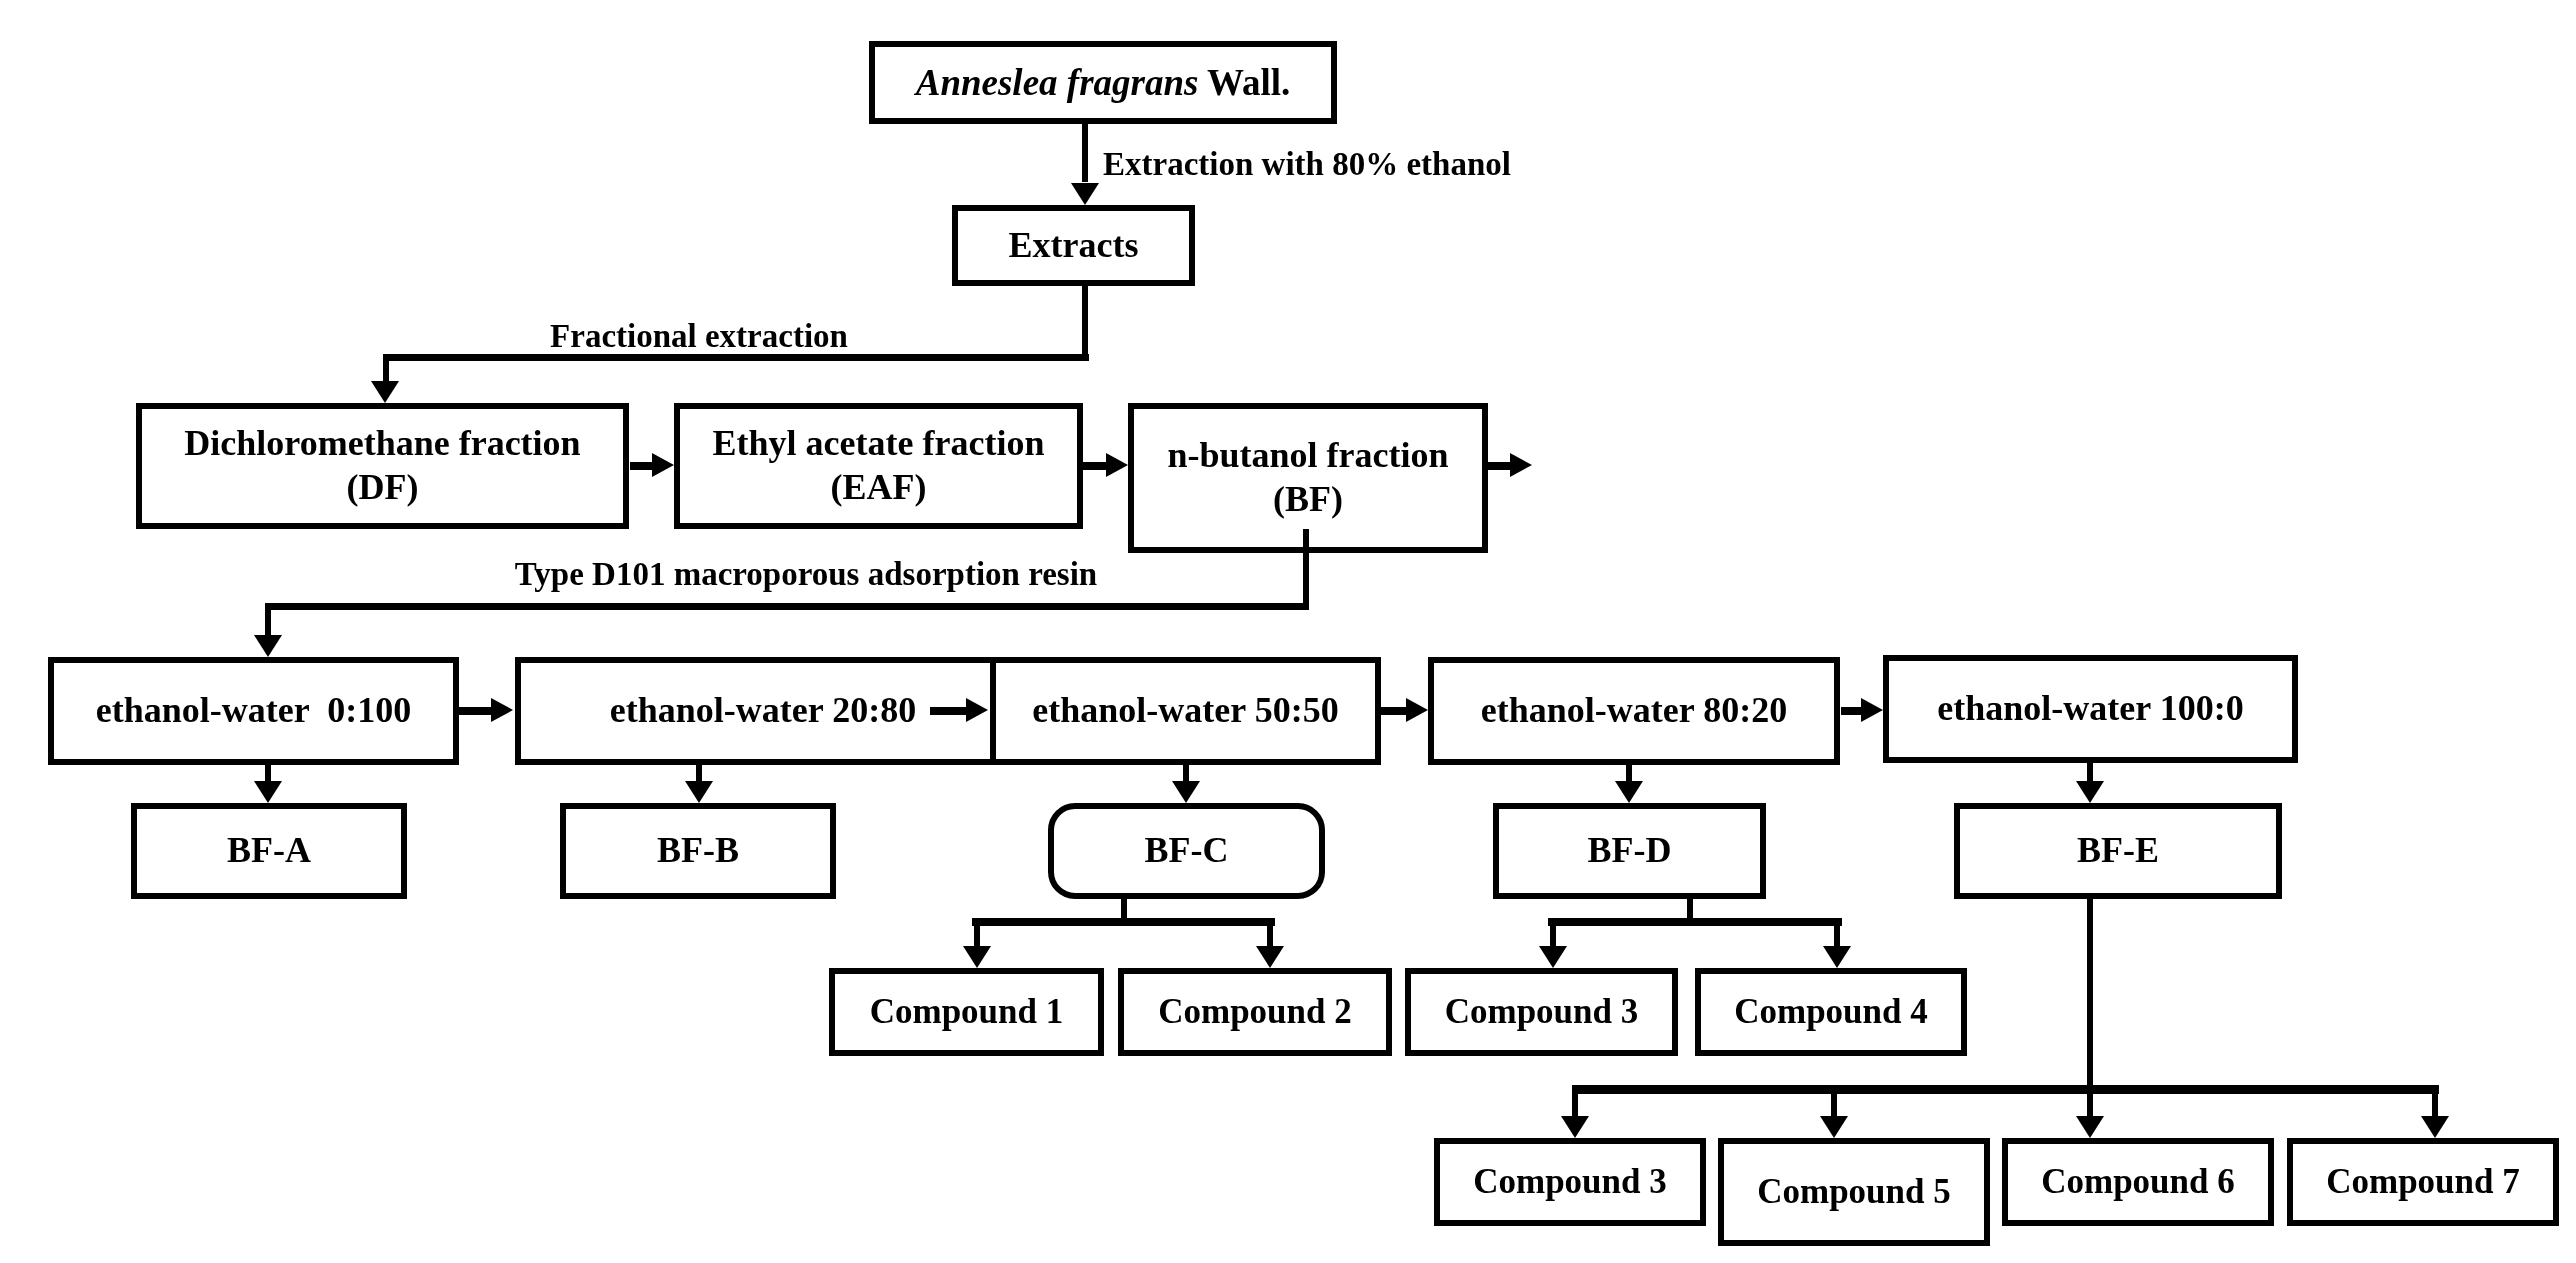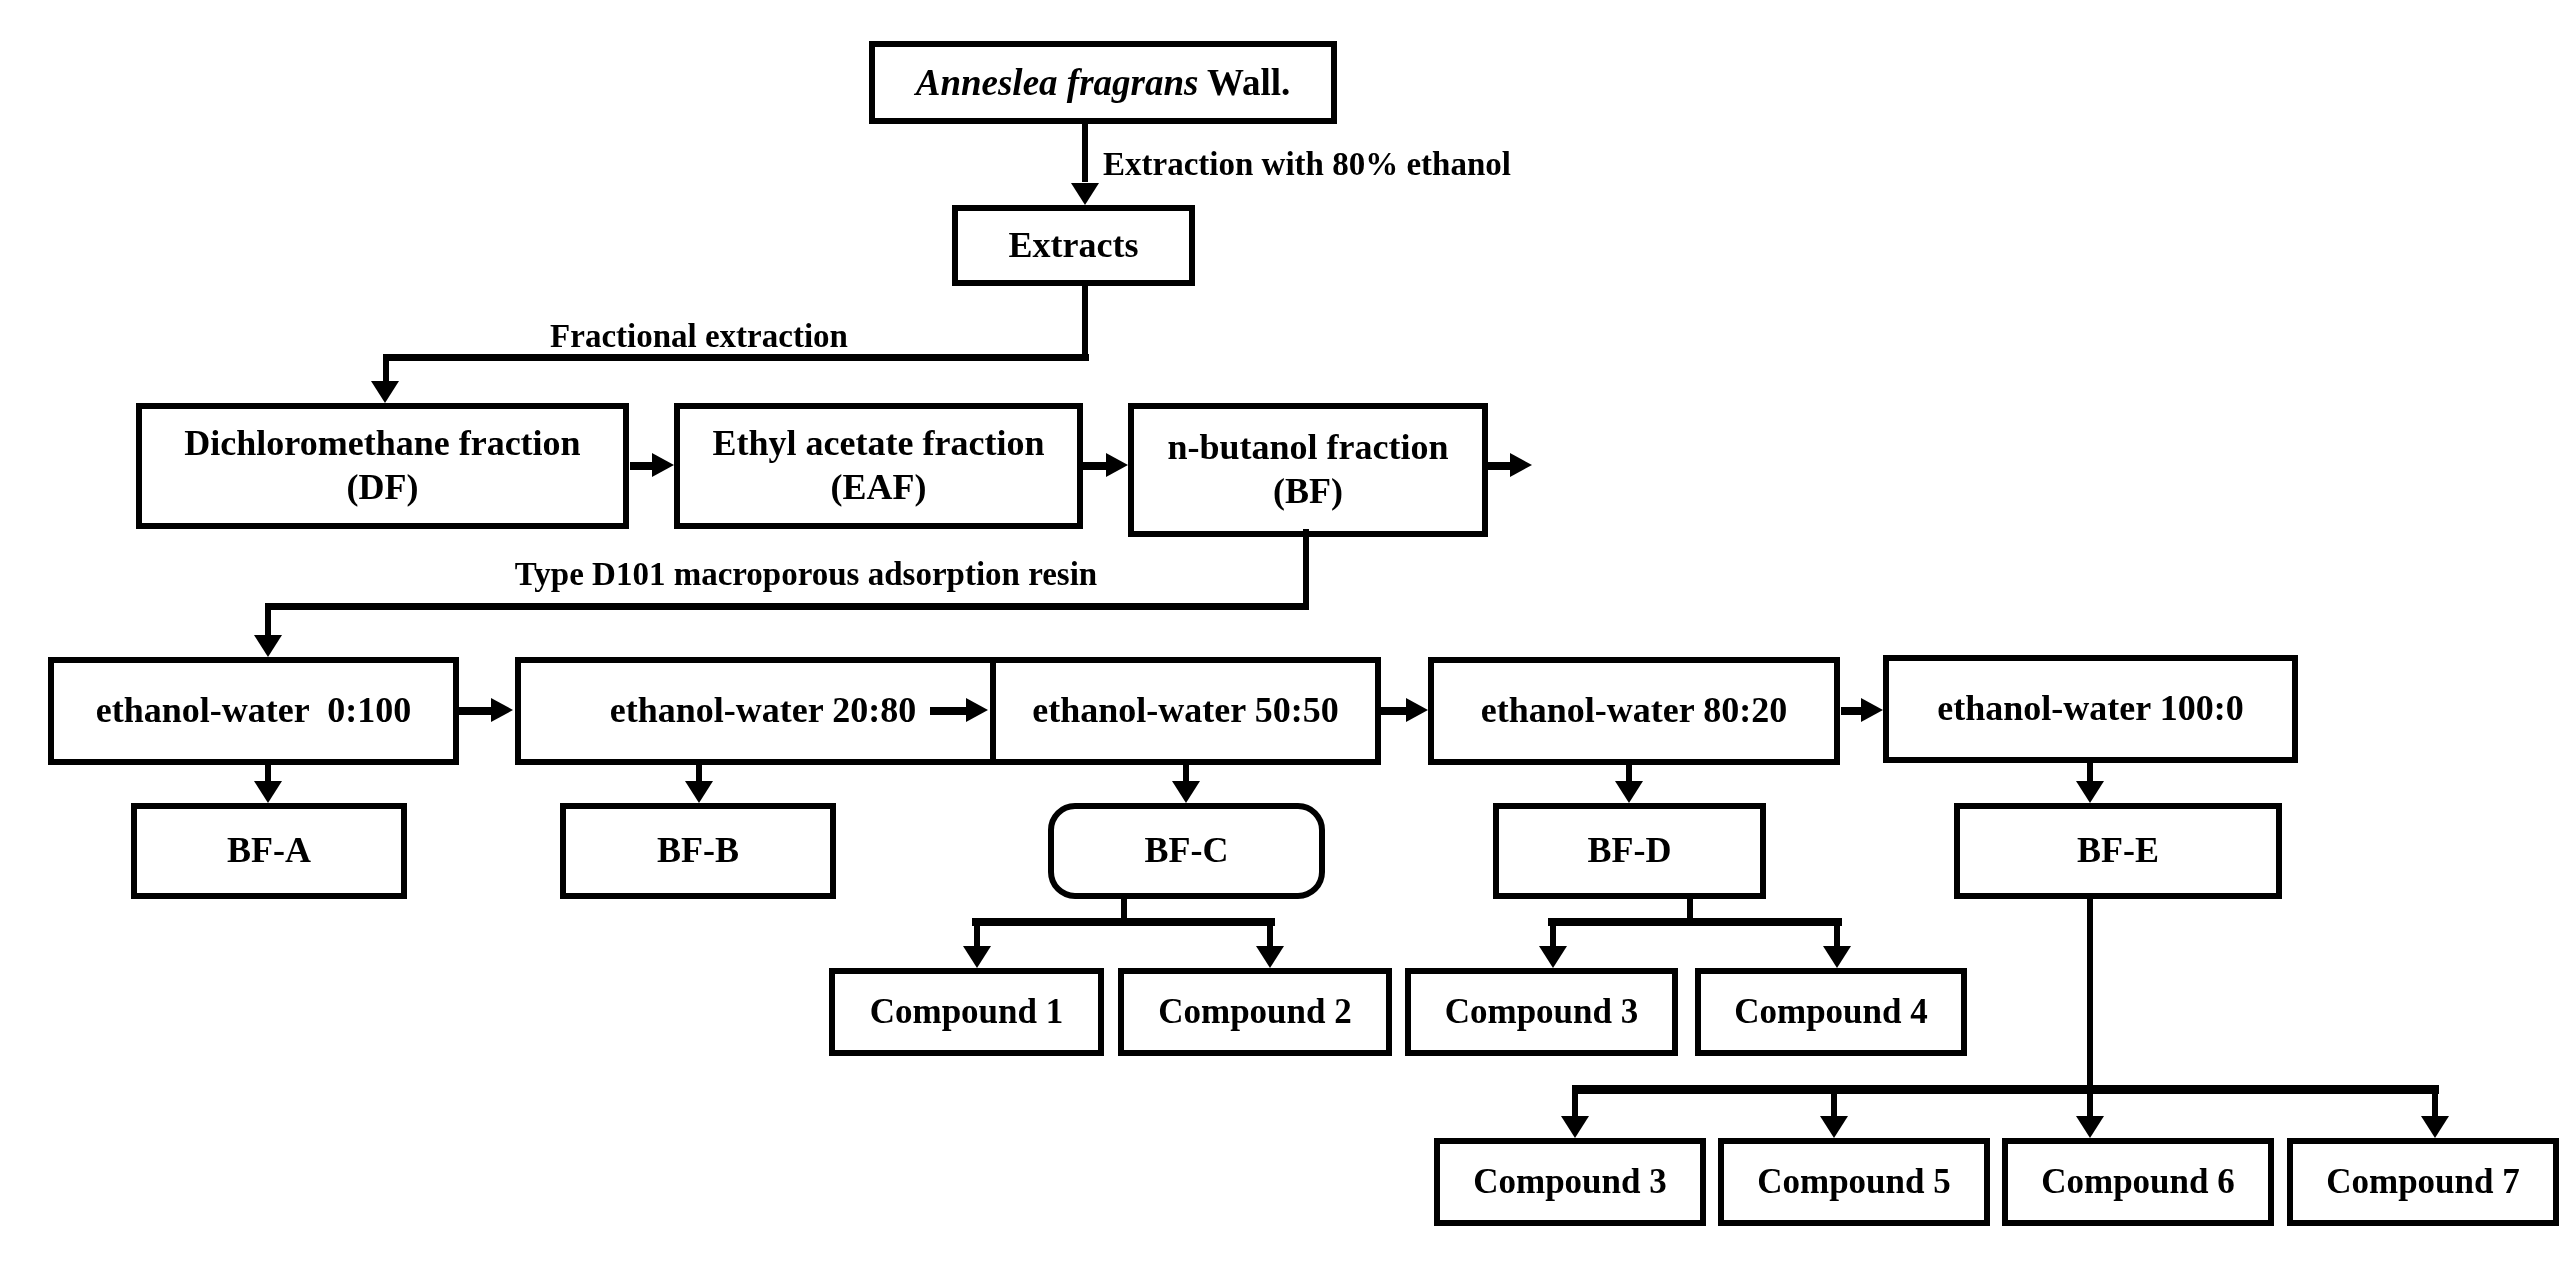--- a/index.html
+++ b/index.html
@@ -45,42 +45,42 @@
 <div id="canvas">
 
   <div class="node title" style="left:869px;top:41px;width:468px;height:83px;"><span class="sp">Anneslea fragrans</span><span> Wall.</span></div>
 
   <div class="node" style="left:952px;top:205px;width:243px;height:81px;">Extracts</div>
 
   <div class="node" style="left:136px;top:403px;width:493px;height:126px;">Dichloromethane fraction
 (DF)</div>
   <div class="node" style="left:674px;top:403px;width:409px;height:126px;">Ethyl acetate fraction
 (EAF)</div>
-  <div class="node" style="left:1128px;top:403px;width:360px;height:134px;">n-butanol fraction
+  <div class="node" style="left:1128px;top:403px;width:360px;height:150px;">n-butanol fraction
 (BF)</div>
 
   <div class="node" style="left:48px;top:657px;width:411px;height:108px;">ethanol-water  0:100</div>
   <div class="node" style="left:515px;top:657px;width:496px;height:108px;">ethanol-water 20:80</div>
   <div class="node" style="left:990px;top:657px;width:391px;height:108px;">ethanol-water 50:50</div>
   <div class="node" style="left:1428px;top:657px;width:412px;height:108px;">ethanol-water 80:20</div>
   <div class="node" style="left:1883px;top:655px;width:415px;height:108px;">ethanol-water 100:0</div>
 
   <div class="node" style="left:131px;top:803px;width:276px;height:96px;">BF-A</div>
   <div class="node" style="left:560px;top:803px;width:276px;height:96px;">BF-B</div>
   <div class="node" style="left:1048px;top:803px;width:277px;height:96px;border-radius:27px;">BF-C</div>
   <div class="node" style="left:1493px;top:803px;width:273px;height:96px;">BF-D</div>
   <div class="node" style="left:1954px;top:803px;width:328px;height:96px;">BF-E</div>
 
   <div class="node small" style="left:829px;top:968px;width:275px;height:88px;">Compound 1</div>
   <div class="node small" style="left:1118px;top:968px;width:274px;height:88px;">Compound 2</div>
   <div class="node small" style="left:1405px;top:968px;width:273px;height:88px;">Compound 3</div>
   <div class="node small" style="left:1695px;top:968px;width:272px;height:88px;">Compound 4</div>
 
   <div class="node small" style="left:1434px;top:1138px;width:272px;height:88px;">Compound 3</div>
-  <div class="node small" style="left:1718px;top:1138px;width:272px;height:88px;">Compound 5</div>
+  <div class="node small" style="left:1718px;top:1138px;width:272px;height:108px;">Compound 5</div>
   <div class="node small" style="left:2002px;top:1138px;width:272px;height:88px;">Compound 6</div>
   <div class="node small" style="left:2287px;top:1138px;width:272px;height:88px;">Compound 7</div>
 
   <div class="lbl" style="left:1103px;top:146px;">Extraction with 80% ethanol</div>
   <div class="lbl ctr" style="left:699px;top:318px;">Fractional extraction</div>
   <div class="lbl ctr" style="left:806px;top:556px;">Type D101 macroporous adsorption resin</div>
 
   <div class="ln" style="left:1082px;top:124px;width:6.3px;height:58px;"></div>
   <div class="ah-d" style="left:1071px;top:183px;"></div>
 

